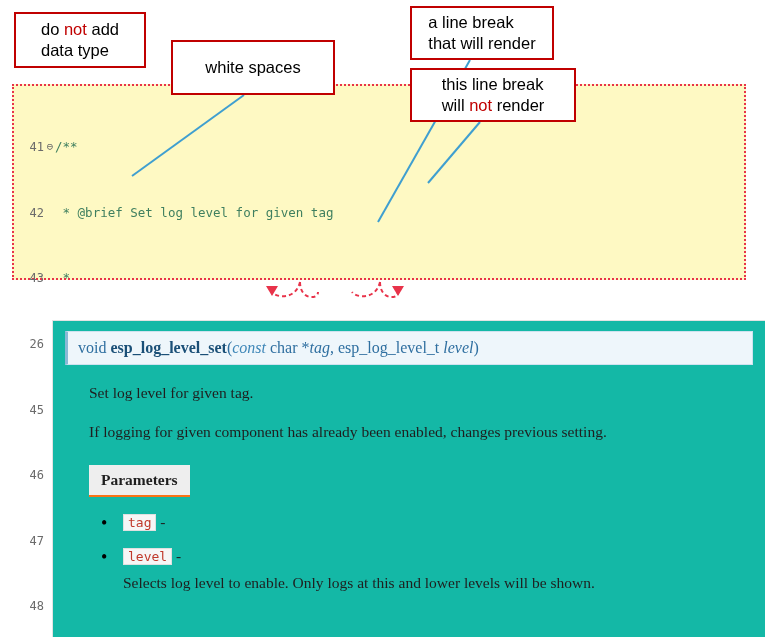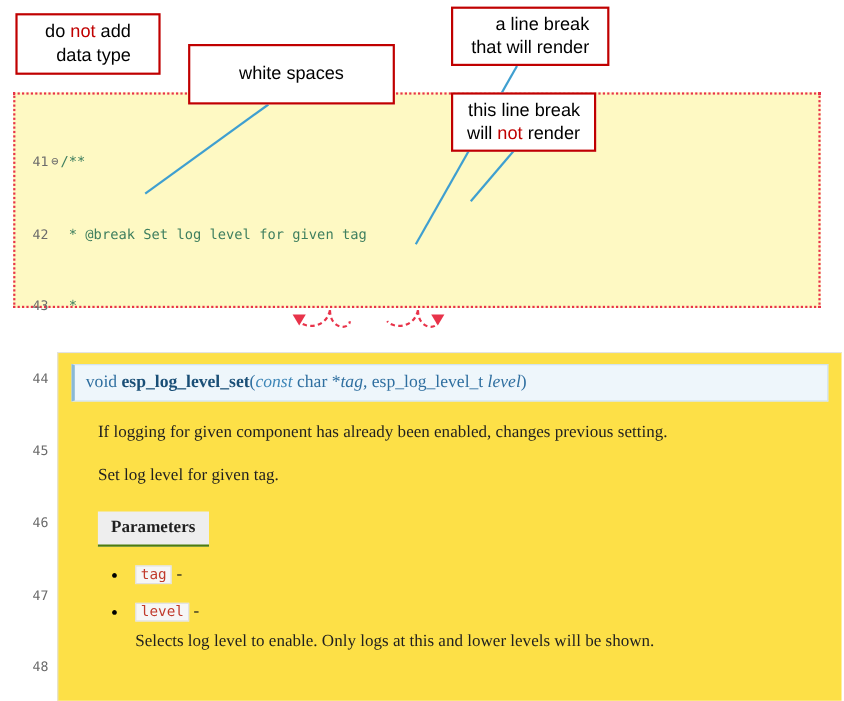--- a/index.html
+++ b/index.html
@@ -17,34 +17,34 @@
 
   
   .callout {
     position: absolute;
     border: 2px solid #c00000;
     background: #ffffff;
     color: #000000;
     font-family: "Liberation Sans", sans-serif;
     font-size: 16.5px;
     line-height: 1.25;
-    text-align: right;
+    text-align: left;
     display: flex;
     align-items: center;
     justify-content: center;
     padding: 4px 8px;
     box-sizing: border-box;
     z-index: 6;
   }
   .callout .red { color: #c00000; }
 
   #callout-datatype { left: 14px;  top: 12px;  width: 132px; height: 56px; }
-  #callout-spaces   { left: 171px; top: 40px;  width: 188px; height: 55px; }
+  #callout-spaces   { left: 171px; top: 40px;  width: 164px; height: 55px; }
   #callout-break-yes{ left: 410px; top: 6px;   width: 144px; height: 54px; }
-  #callout-break-no { left: 410px; top: 84px;  width: 132px; height: 54px; }
+  #callout-break-no { left: 410px; top: 68px;  width: 166px; height: 54px; }
 
   
   svg.connectors {
     position: absolute;
     left: 0; top: 0;
     width: 767px; height: 637px;
     pointer-events: none;
     z-index: 5;
   }
 
@@ -92,21 +92,21 @@
   }
   .code-text { color: #3f7f5f; }
 
   
   #doc-panel {
     position: absolute;
     left: 52px;
     top: 320px;
     width: 712px;
     height: 317px;
-    background: #fde047;
+    background: #14b8a6;
     border-top: 1px solid #e3e3e3;
     border-left: 1px solid #e3e3e3;
     box-shadow: 0 0 0 0 transparent;
     z-index: 2;
     overflow: hidden;
   }
   #doc-signature {
     margin: 10px 12px 0 12px;
     background: #eef6fb;
     border: 1px solid #cfe2ef;
@@ -125,21 +125,21 @@
     margin: 18px 12px 0 36px;
     font-family: "Liberation Serif", serif;
     font-size: 15.5px;
     color: #1f1f1f;
     line-height: 1.35;
   }
   #params-header {
     margin: 22px 12px 0 36px;
     display: inline-block;
     background: #eeeeee;
-    border-bottom: 2px solid #4d7c0f;
+    border-bottom: 2px solid #f97316;
     padding: 6px 12px;
     font-family: "Liberation Serif", serif;
     font-size: 15.5px;
     font-weight: bold;
     color: #1f1f1f;
   }
   .param-item {
     margin: 16px 12px 0 70px;
     position: relative;
     font-family: "Liberation Serif", serif;
@@ -223,31 +223,31 @@
 
     <div class="code-line">
       <span class="gutter">41</span>
       <span class="fold">⊖</span>
       <span class="code-text">/**</span>
     </div>
 
     <div class="code-line">
       <span class="gutter">42</span>
       <span class="fold"></span>
-      <span class="code-text"> * @break Set log level for given tag</span>
+      <span class="code-text"> * @brief Set log level for given tag</span>
     </div>
 
     <div class="code-line">
       <span class="gutter">43</span>
       <span class="fold"></span>
       <span class="code-text"> *</span>
     </div>
 
     <div class="code-line">
-      <span class="gutter">44</span>
+      <span class="gutter">26</span>
       <span class="fold"></span>
       <span class="code-text"> * If logging for given component has already been enabled, changes previous setting.</span>
     </div>
 
     <div class="code-line">
       <span class="gutter">45</span>
       <span class="fold"></span>
       <span class="code-text"> *</span>
     </div>
 
@@ -277,22 +277,22 @@
 
     
 
   </div>
 </div>
 
 <div id="doc-panel">
 
   <div id="doc-signature"><span class="sig-plain">void </span><span class="sig-name">esp_log_level_set</span><span class="sig-plain">(</span><span class="sig-kw">const</span><span class="sig-plain"> char </span><span class="sig-plain">*</span><span class="sig-param">tag</span><span class="sig-plain">, </span><span class="sig-plain">esp_log_level_t </span><span class="sig-param">level</span><span class="sig-plain">)</span></div>
 
+  <div class="doc-para">Set log level for given tag.</div>
   <div class="doc-para">If logging for given component has already been enabled, changes previous setting.</div>
-  <div class="doc-para">Set log level for given tag.</div>
 
   <div id="params-header">Parameters</div>
 
   <div class="param-item">
     <span class="bullet">•</span>
     <span class="param-code">tag</span>
     <span>-</span>
   </div>
 
   <div class="param-item">

